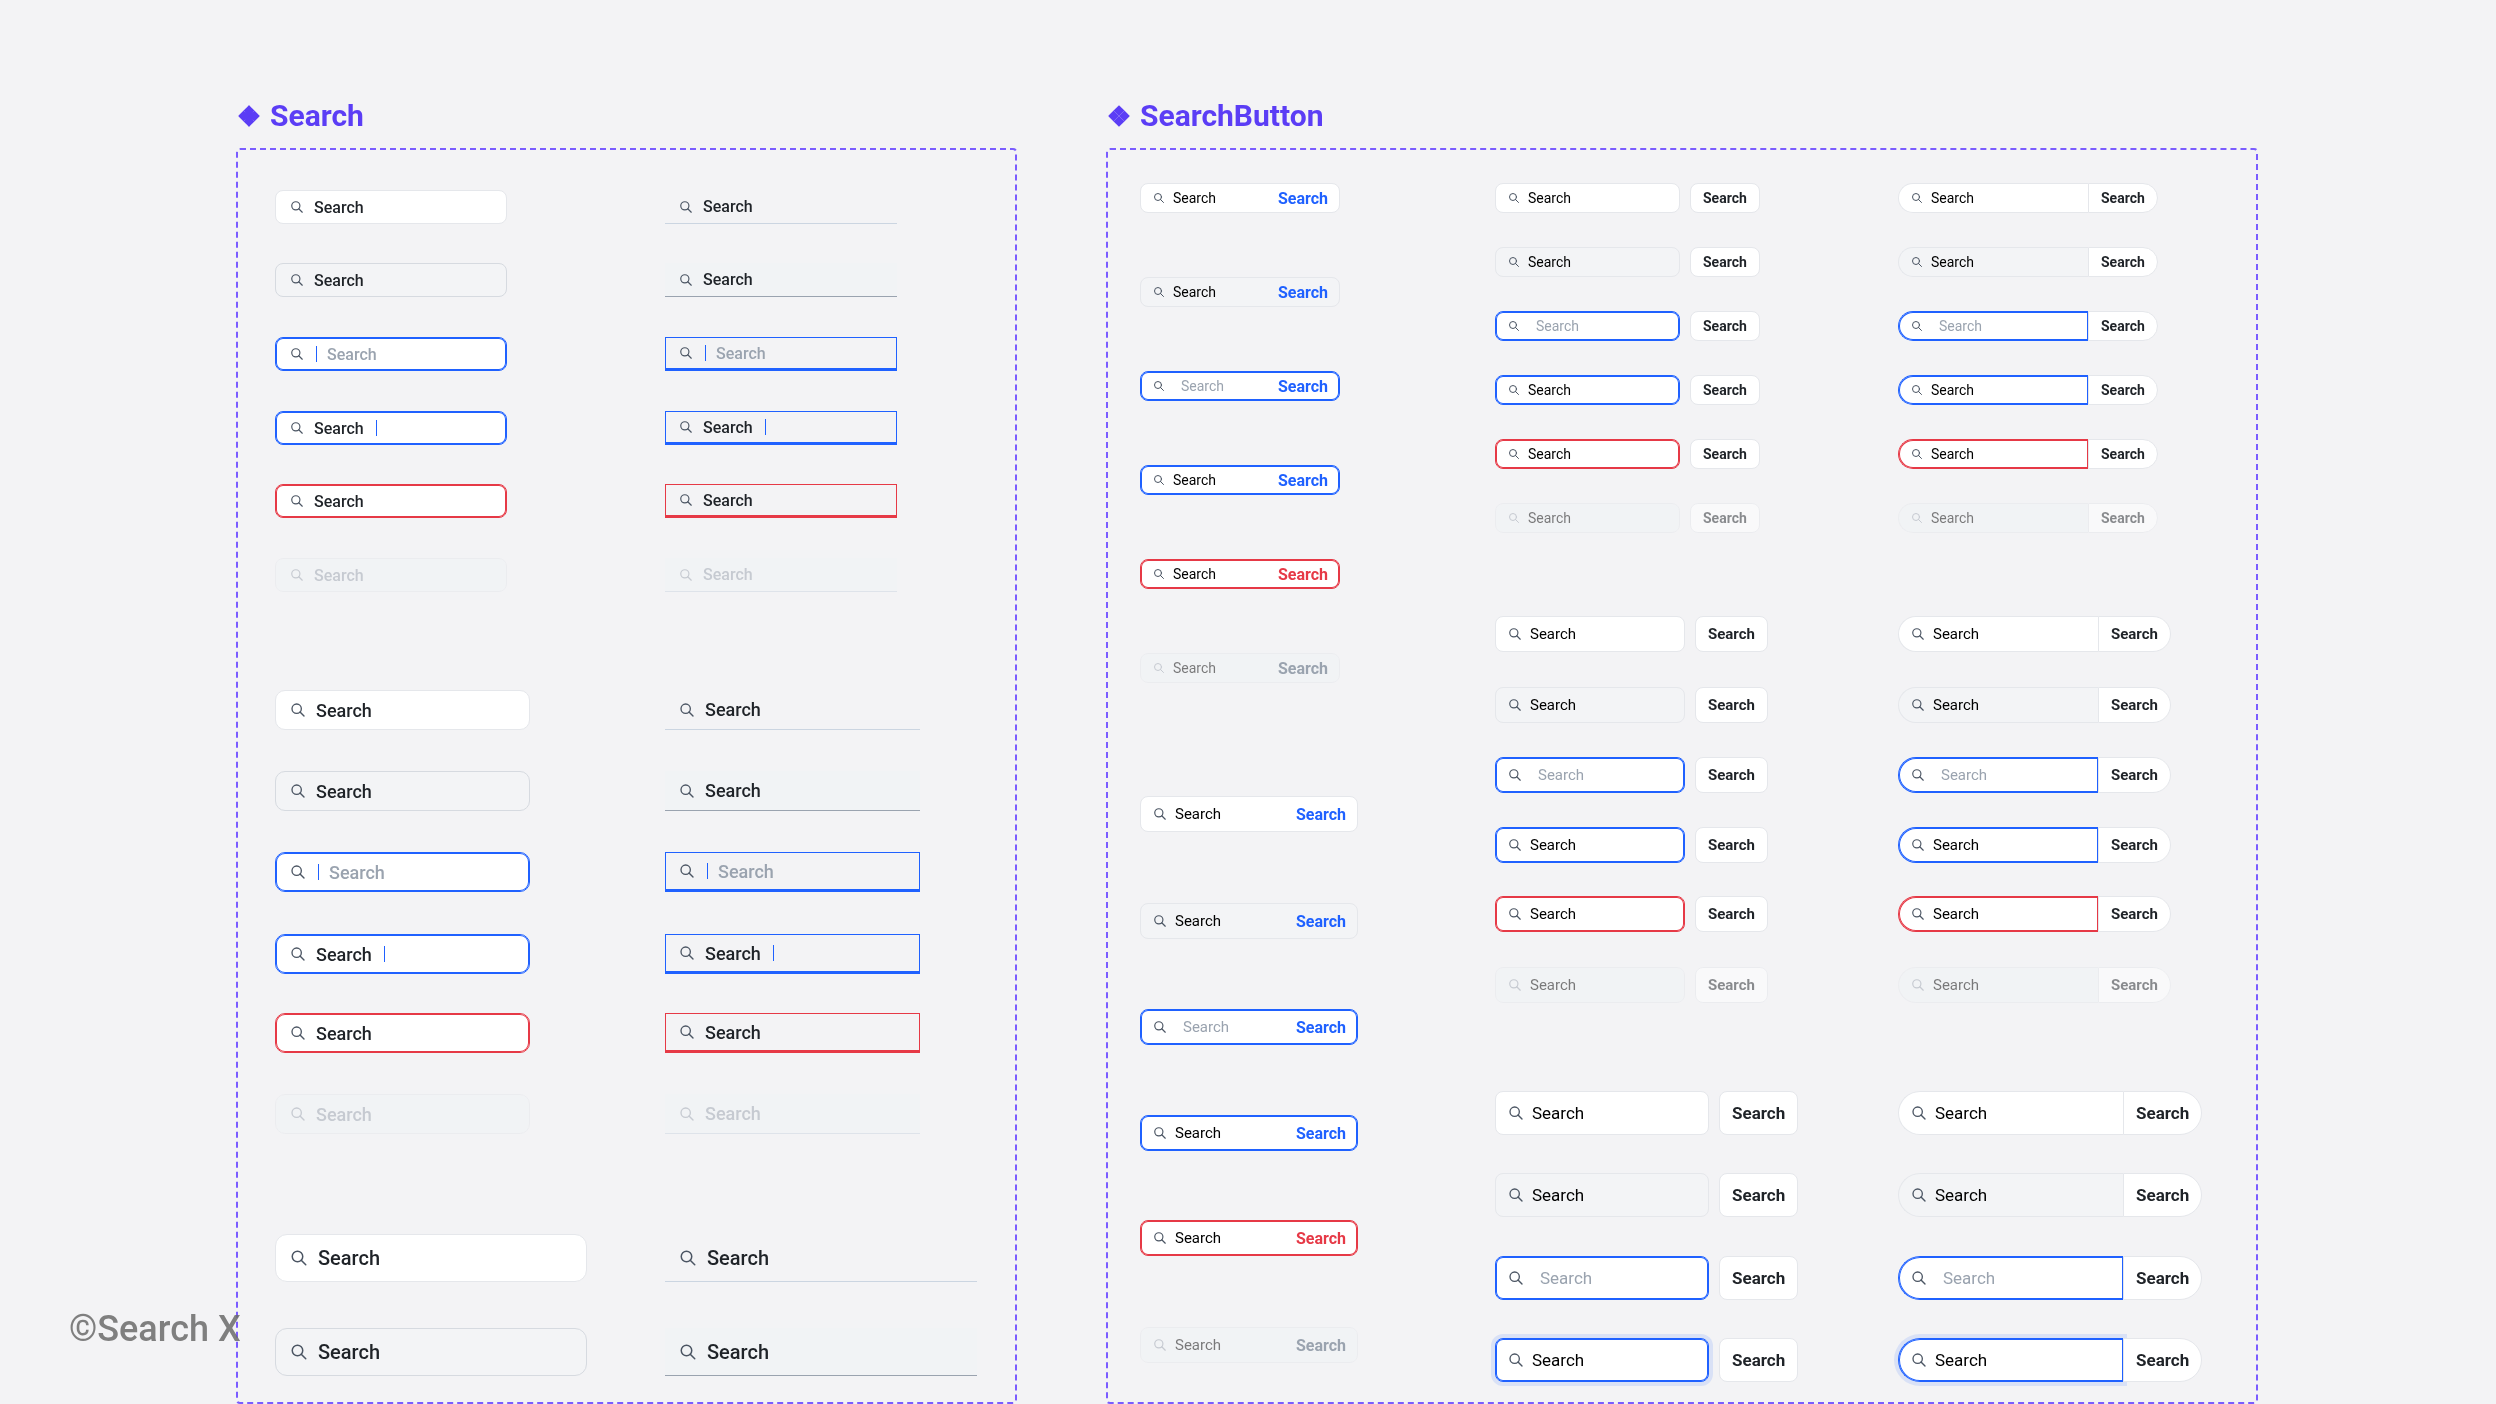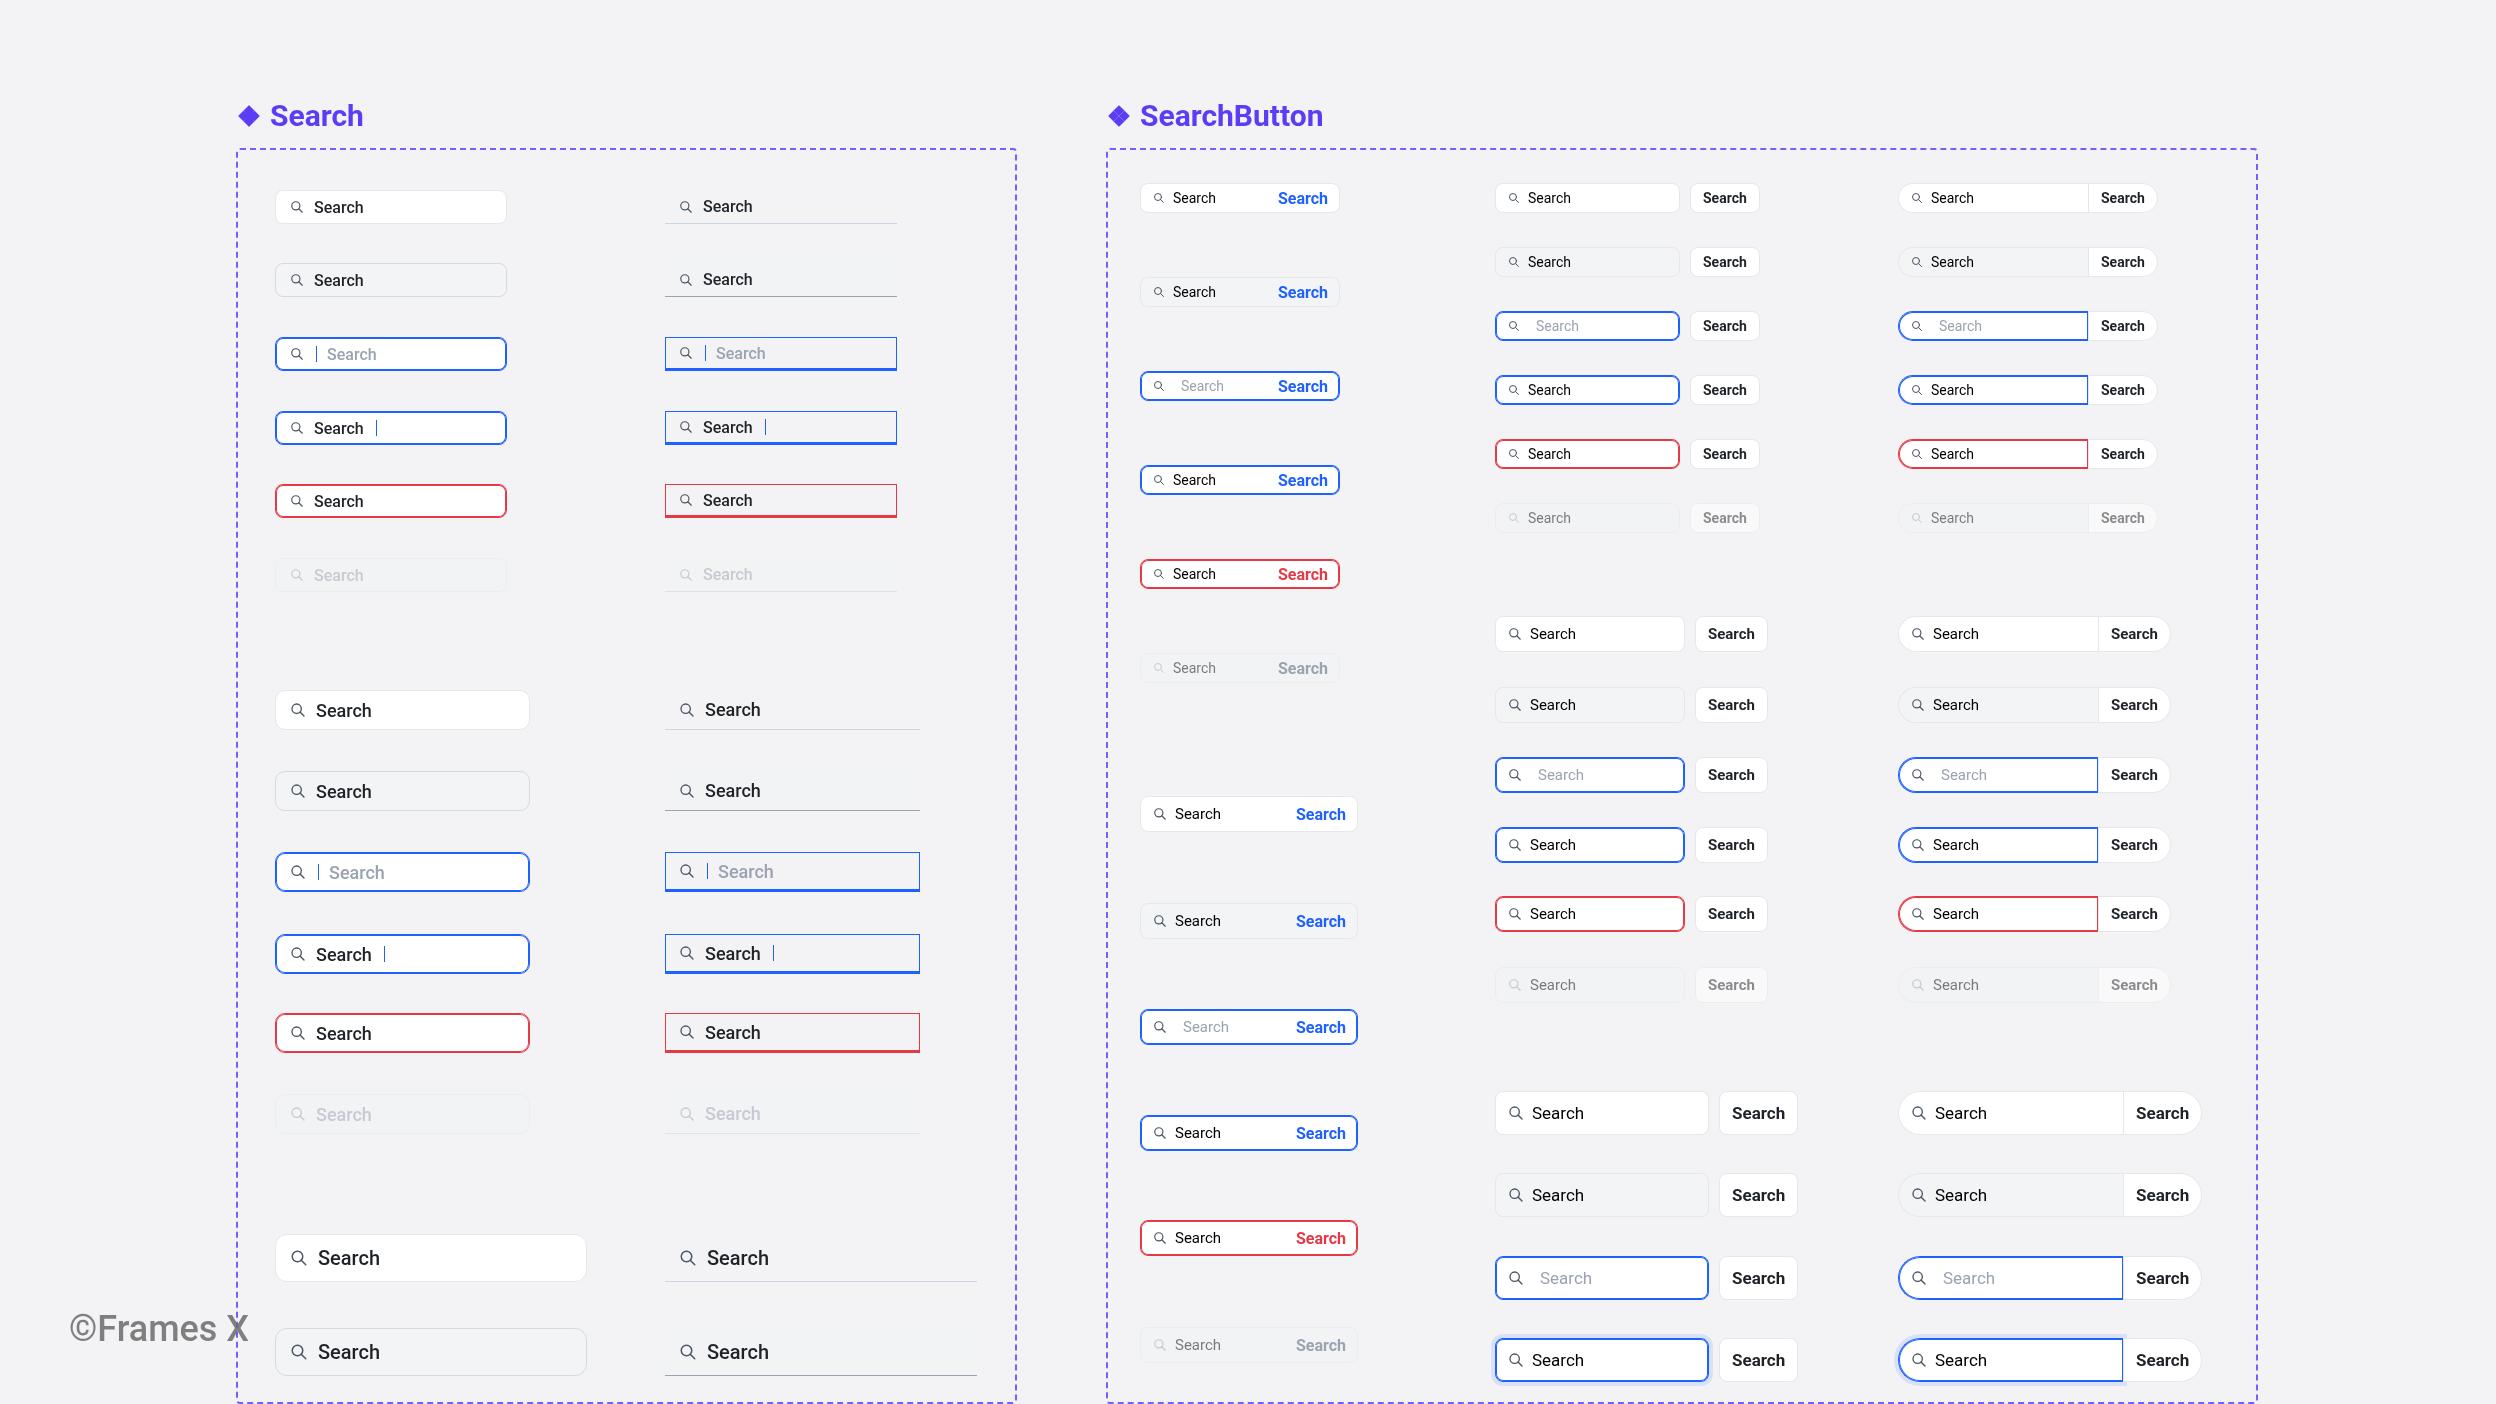--- a/index.html
+++ b/index.html
@@ -162,21 +162,21 @@
   
   .icon svg { display:block; }
   .icon svg circle, .icon svg line { stroke: #4b5563; stroke-width: 2; fill: none; stroke-linecap: round; }
   .st-disabled .icon svg circle, .st-disabled .icon svg line,
   .cst-disabled .icon svg circle, .cst-disabled .icon svg line { stroke: #9aa3af; }
 
 </style>
 </head>
 <body>
 
-<div class="watermark">©Frames X</div>
+<div class="watermark">©Search X</div>
 
 <div class="frame-header" style="left:236px; top:98px;">
   <span class="diamond-icon">
     <svg width="26" height="26" viewBox="0 0 24 24">
         <g fill="#5b3df5">
           <polygon points="12,2 16,8 12,14 8,8"></polygon>
           <polygon points="12,10 16,16 12,22 8,16"></polygon>
           <polygon points="4,12 10,8 16,12 10,16" opacity="0"></polygon>
           <polygon points="2,12 8,8 14,12 8,16" opacity="0"></polygon>
         </g>

